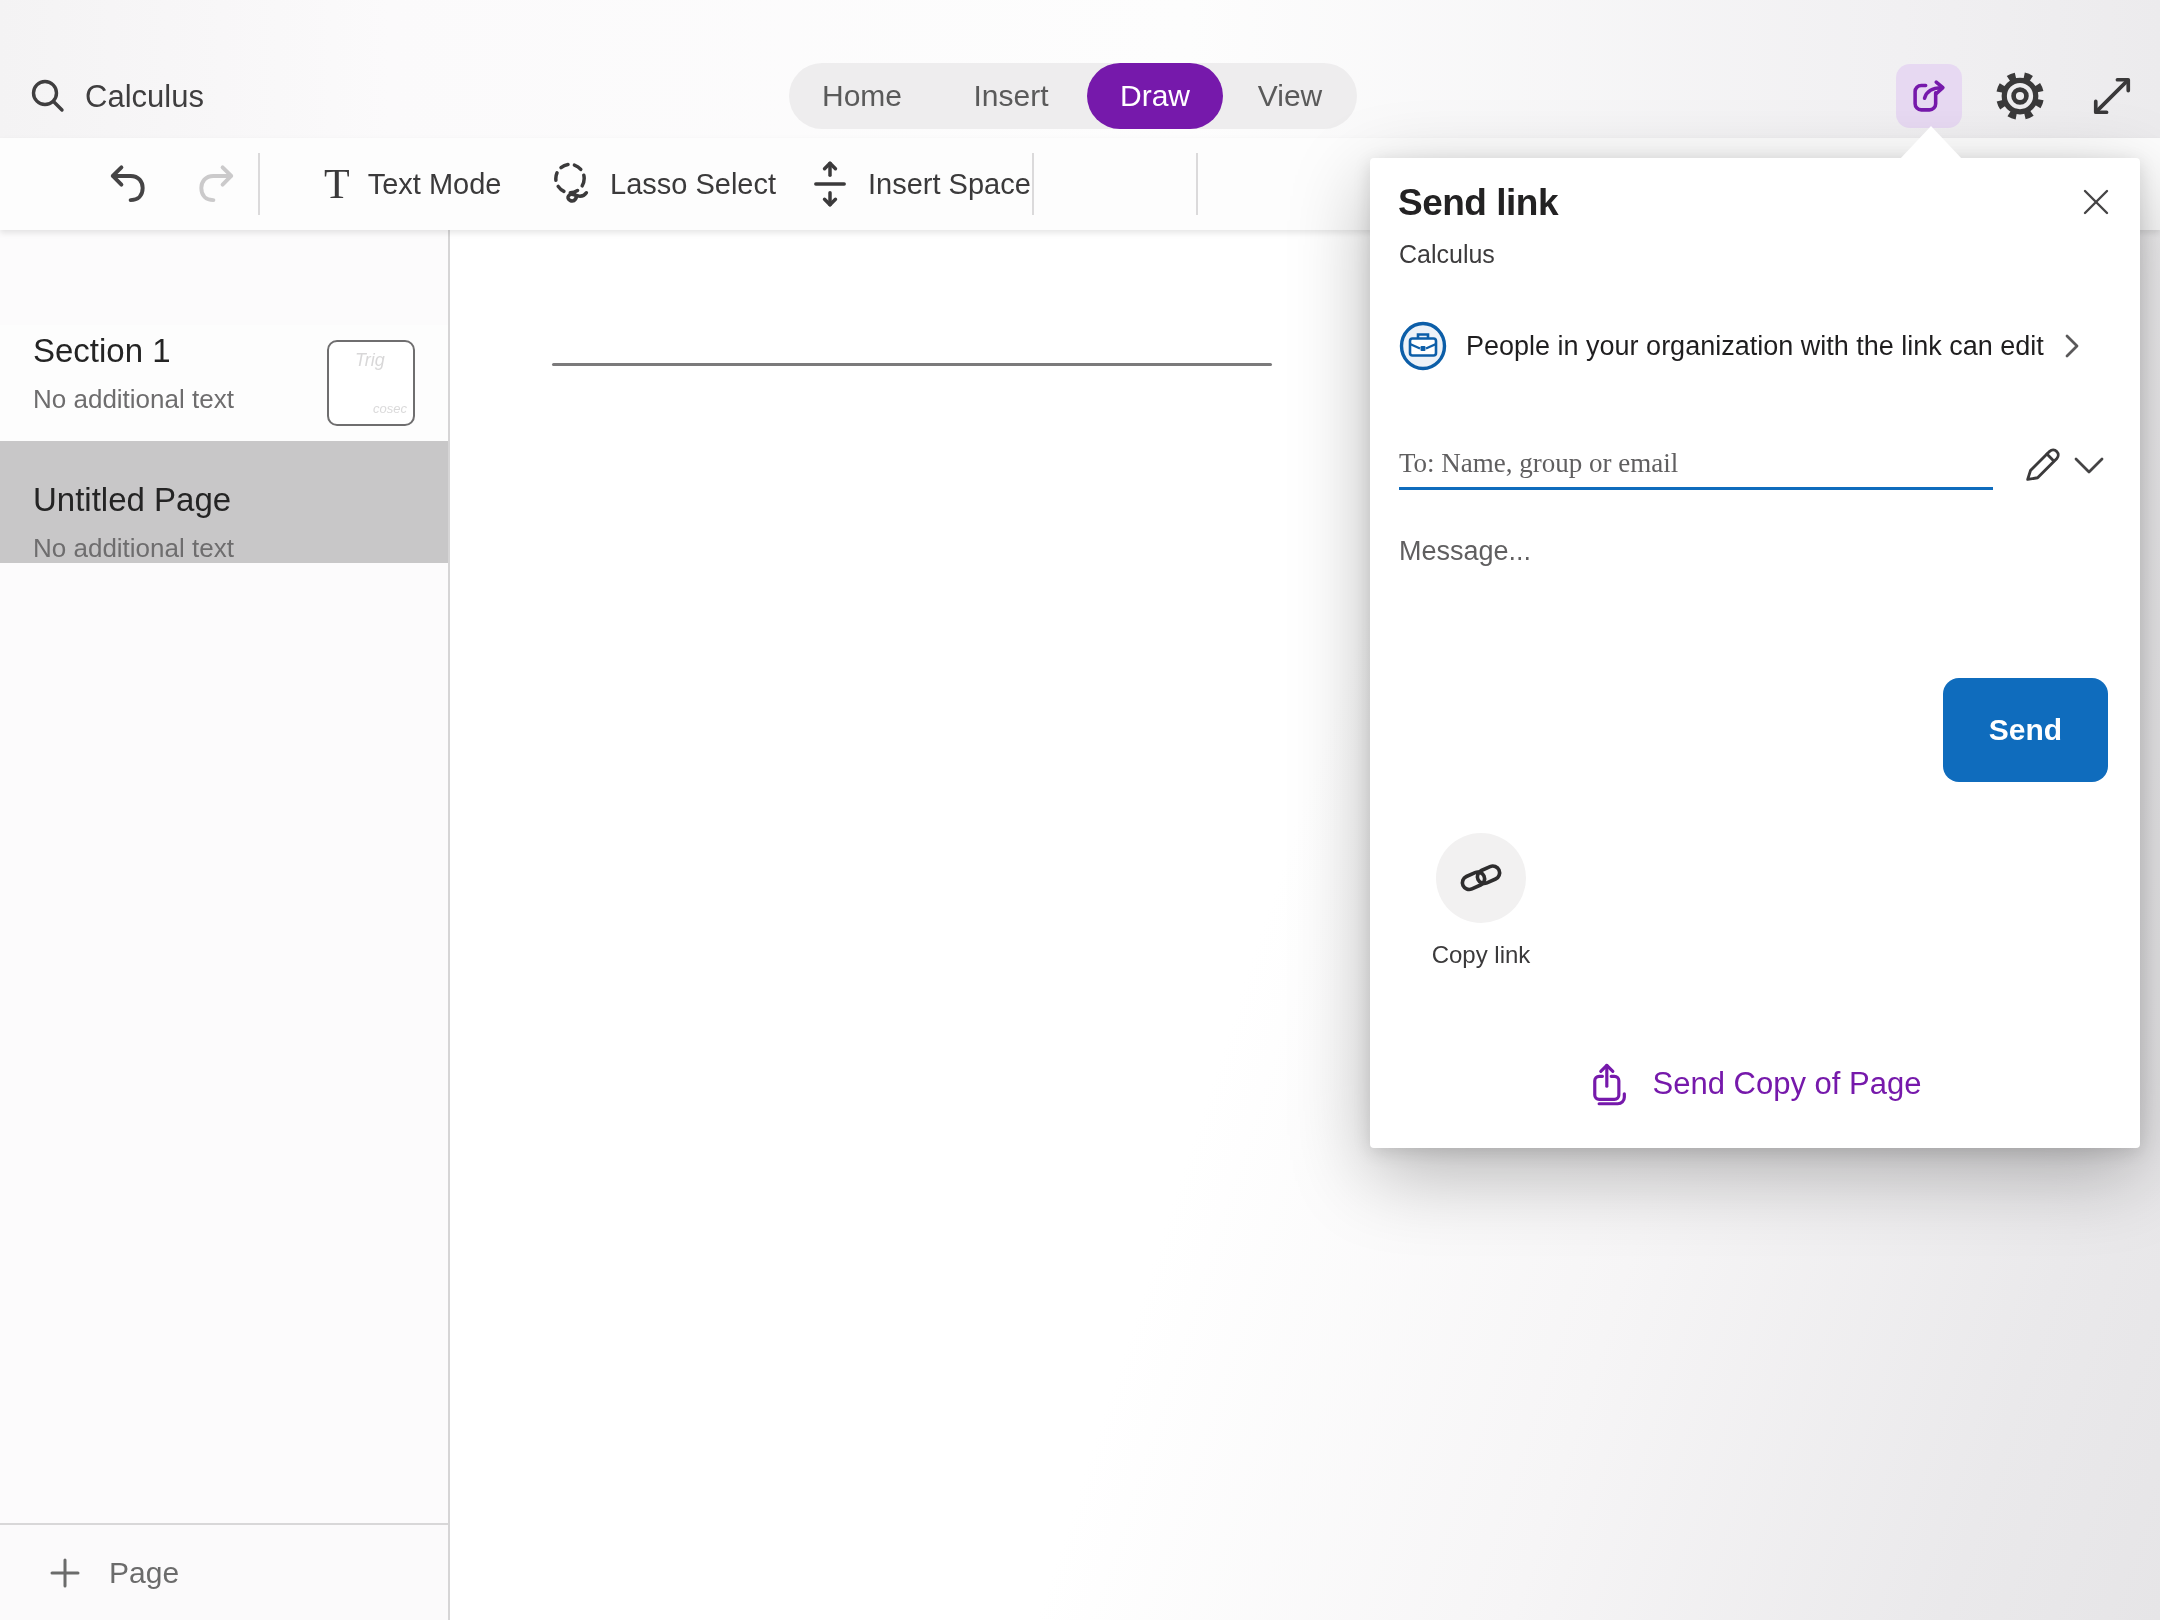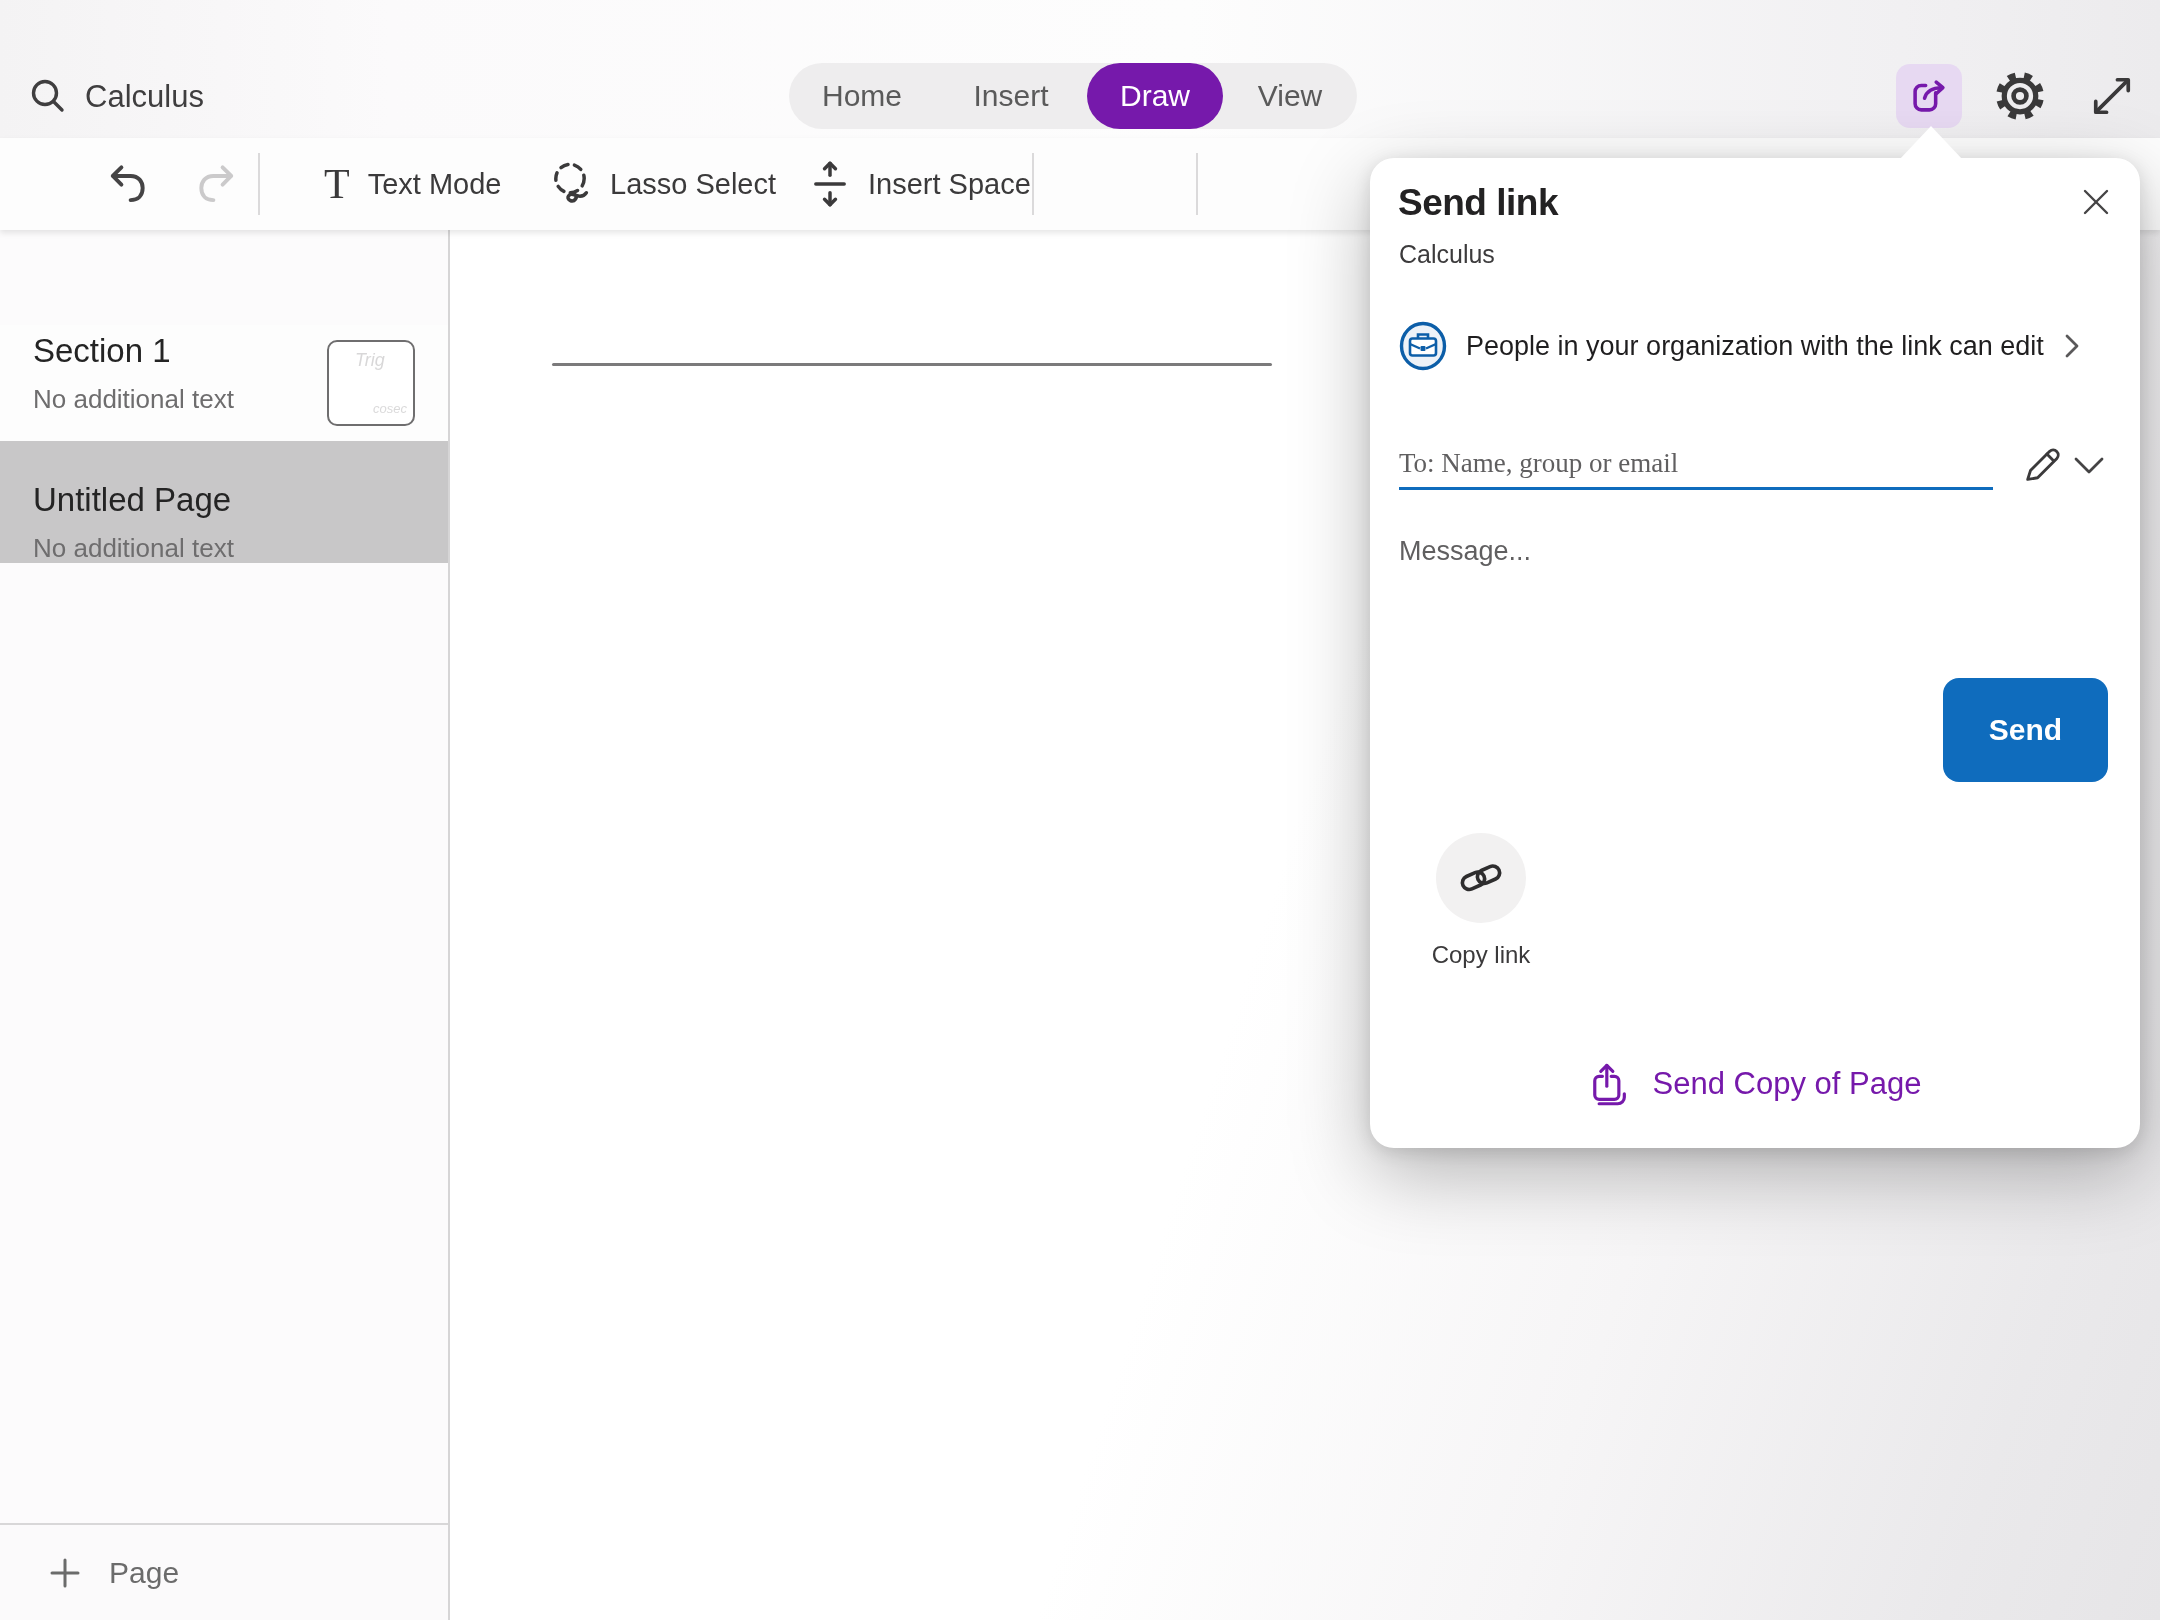--- a/index.html
+++ b/index.html
@@ -75,21 +75,21 @@
   }
   .ink-line{ position:absolute; left:102px; top:133px; width:720px; height:3px;
     background:#7b7a7b; border-radius:2px; }
 
   
   .pop-arrow{ position:absolute; left:1899px; top:126px; width:0; height:0; z-index:41;
     border-left:32px solid transparent; border-right:32px solid transparent;
     border-bottom:34px solid #ffffff; }
   .popover{
     position:absolute; left:1370px; top:158px; width:770px; height:990px;
-    background:#ffffff; border-radius:24px; z-index:40;
+    background:#ffffff; border-radius:4px; z-index:40;
     box-shadow:0 25px 80px rgba(0,0,0,.28), 0 4px 18px rgba(0,0,0,.12);
   }
   .pop-title{ position:absolute; left:28px; top:24px; font-size:37px; font-weight:bold;
     color:#232223; letter-spacing:-.5px; }
   .pop-sub{ position:absolute; left:29px; top:82px; font-size:25px; color:#3c3b3c; }
   .pop-close{ position:absolute; right:22px; top:22px; width:44px; height:44px;
     display:flex; align-items:center; justify-content:center; }
   .perm-row{ position:absolute; left:29px; top:163px; display:flex; align-items:center; gap:19px; width:700px; }
   .perm-text{ font-size:27px; color:#1f1e1f; white-space:nowrap; }
   .to-wrap{ position:absolute; left:29px; top:282px; width:594px; height:50px;

